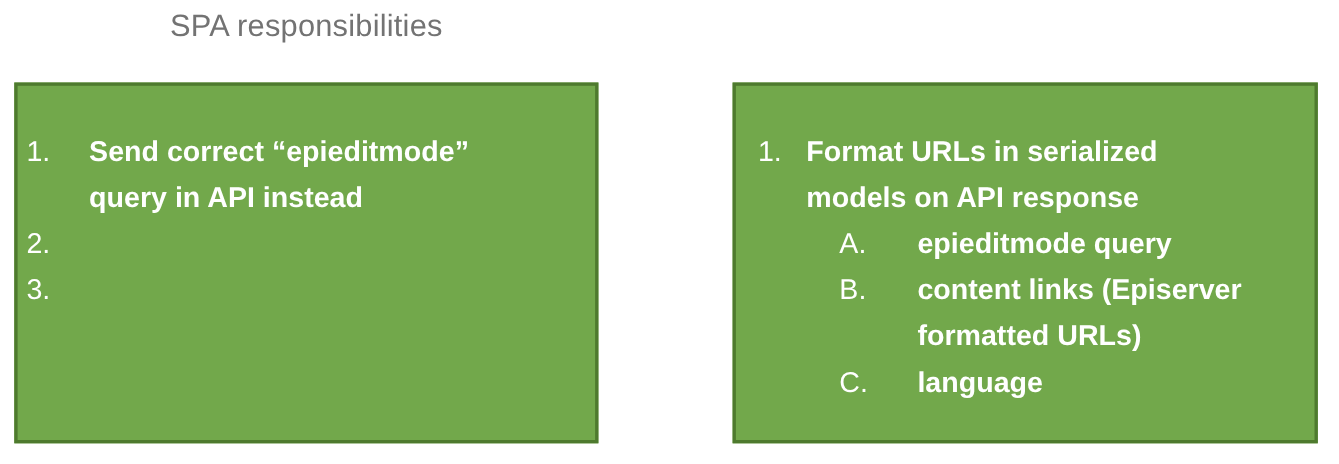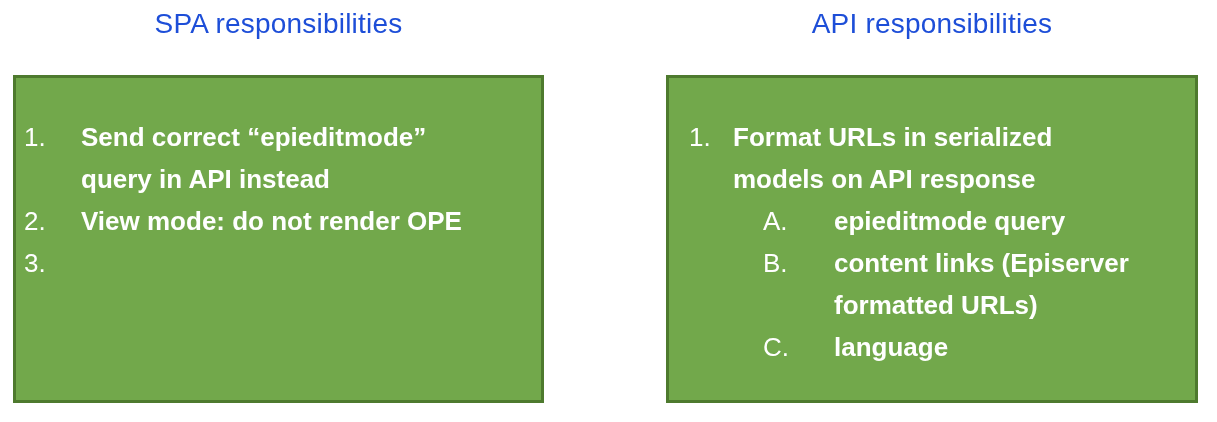--- a/index.html
+++ b/index.html
@@ -11,21 +11,21 @@
     font-family: "Liberation Sans", sans-serif;
     overflow: hidden;
   }
   .panel-title {
     position: absolute;
     top: 4px;
     height: 40px;
     line-height: 40px;
     text-align: center;
     font-size: 28px;
-    color: #1d4ed8;
+    color: #737373;
     letter-spacing: 0.2px;
   }
   .panel-title.left  { left: 13px;  width: 531px; }
   .panel-title.right { left: 666px; width: 532px; }
   .box {
     position: absolute;
     top: 75px;
     height: 328px;
     background: #72a84b;
     border: 3px solid #4e7a2e;
@@ -49,35 +49,33 @@
   .submarker { flex: 0 0 auto; width: 71px; }
   .subbody { flex: 1 1 auto; min-width: 0; }
 </style>
 </head>
 <body>
 
 <div class="stage">
 
   <div class="panel-title left">SPA responsibilities</div>
 
-  <div class="panel-title right">API responsibilities</div>
 
   <div class="box left">
     <div class="list">
         <div class="item">
           <span class="marker">1.</span>
           <div class="body">
             <div class="line">Send correct “epieditmode”</div>
             <div class="line">query in API instead</div>
           </div>
         </div>
         <div class="item">
           <span class="marker">2.</span>
           <div class="body">
-            <div class="line">View mode: do not render OPE</div>
           </div>
         </div>
         <div class="item">
           <span class="marker">3.</span>
           <div class="body">
           </div>
         </div>
       </div>
   </div>
 

